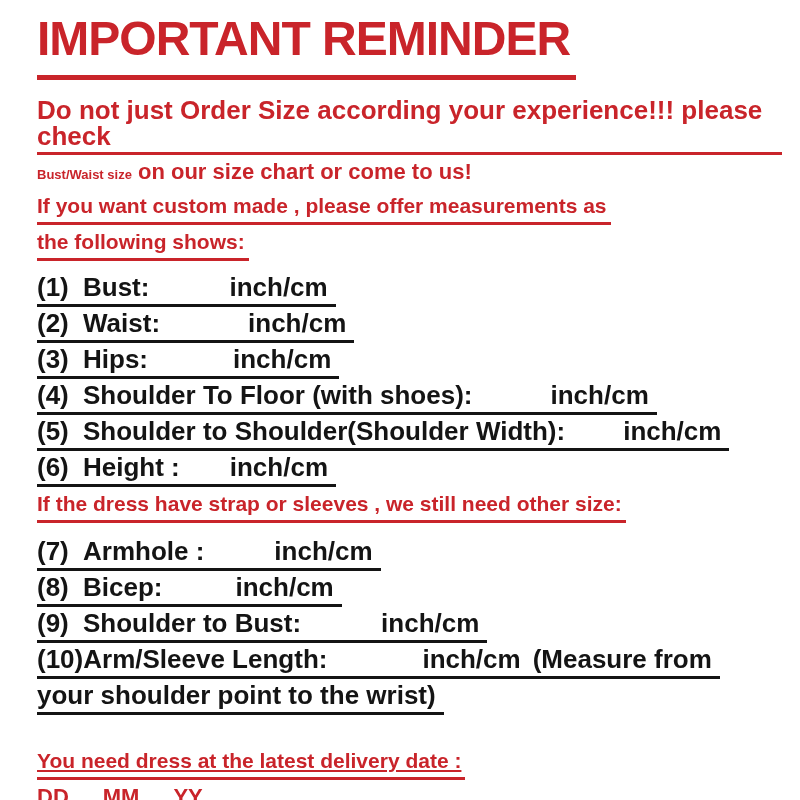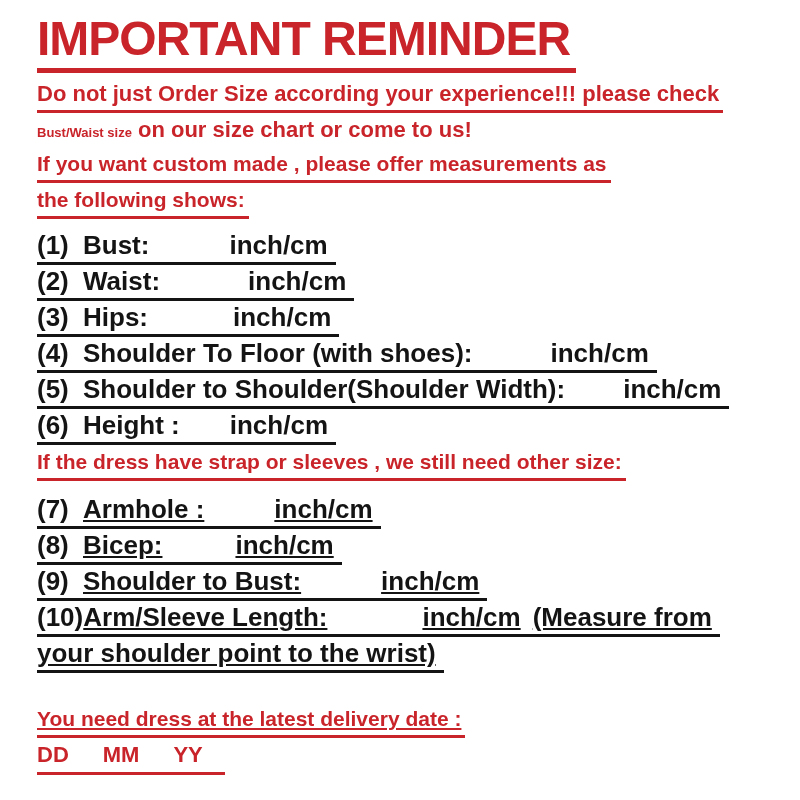--- a/index.html
+++ b/index.html
@@ -17,47 +17,47 @@
   .page{
     width:800px;height:800px;
     padding:14px 18px 0 37px;
   }
   .title{
     color:var(--red);
     font-size:48px;
     line-height:50px;
     letter-spacing:-1px;
     width:fit-content;
-    padding-bottom:4px;
+    padding-bottom:11px;
     padding-right:6px;
     border-bottom:5px solid var(--red);
-    margin-bottom:8px;
+    margin-bottom:17px;
   }
   .rline{
     color:var(--red);
     font-size:21px;
     line-height:26px;
     width:fit-content;
     padding-bottom:3px;
     padding-right:4px;
     border-bottom:3px solid var(--red);
     margin-bottom:4px;
   }
-  .warn{font-size:22px;}
+  .warn{font-size:26px;}
   .plain{
     color:var(--red);
     font-size:22px;
     line-height:26px;
     border-bottom:none;
     width:fit-content;
     margin-bottom:5px;
   }
   .plain .lead{font-size:13px;}
   .list{margin-top:14px;}
-  .list2{margin-top:16px;text-decoration:underline;}
+  .list2{margin-top:16px;}
   .row{
     font-size:26px;
     line-height:25px;
     width:fit-content;
     padding-bottom:4px;
     padding-right:8px;
     border-bottom:3px solid var(--ink);
     margin-bottom:4px;
     white-space:nowrap;
   }

